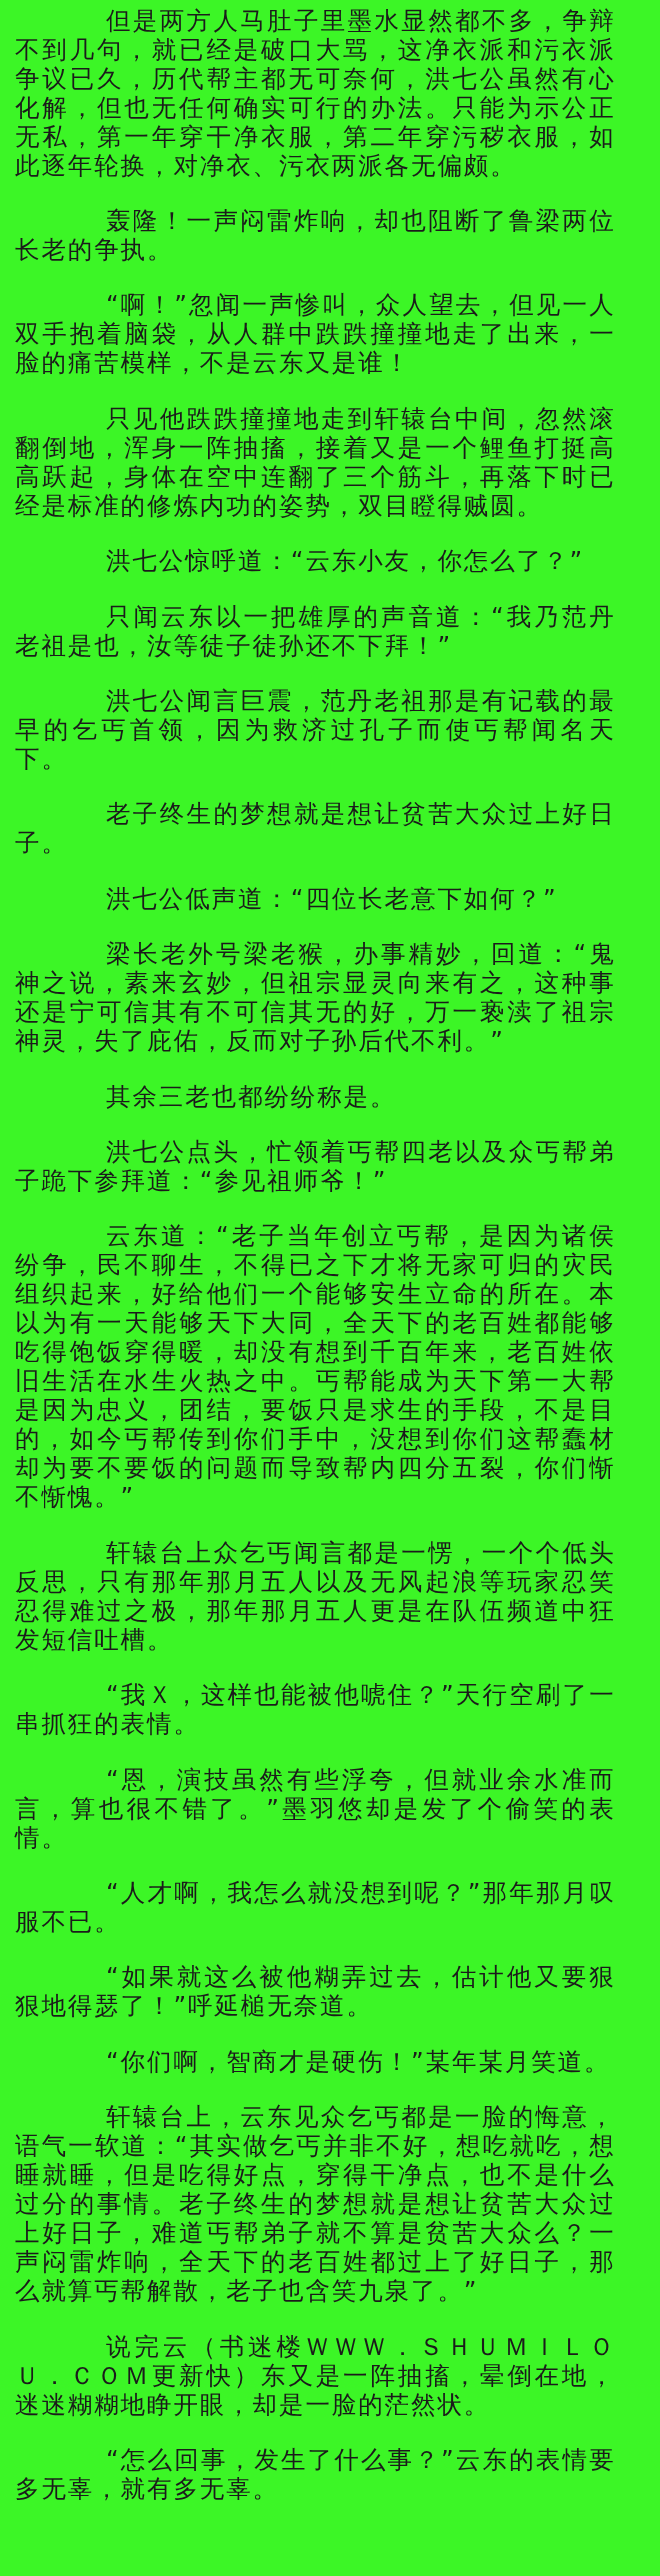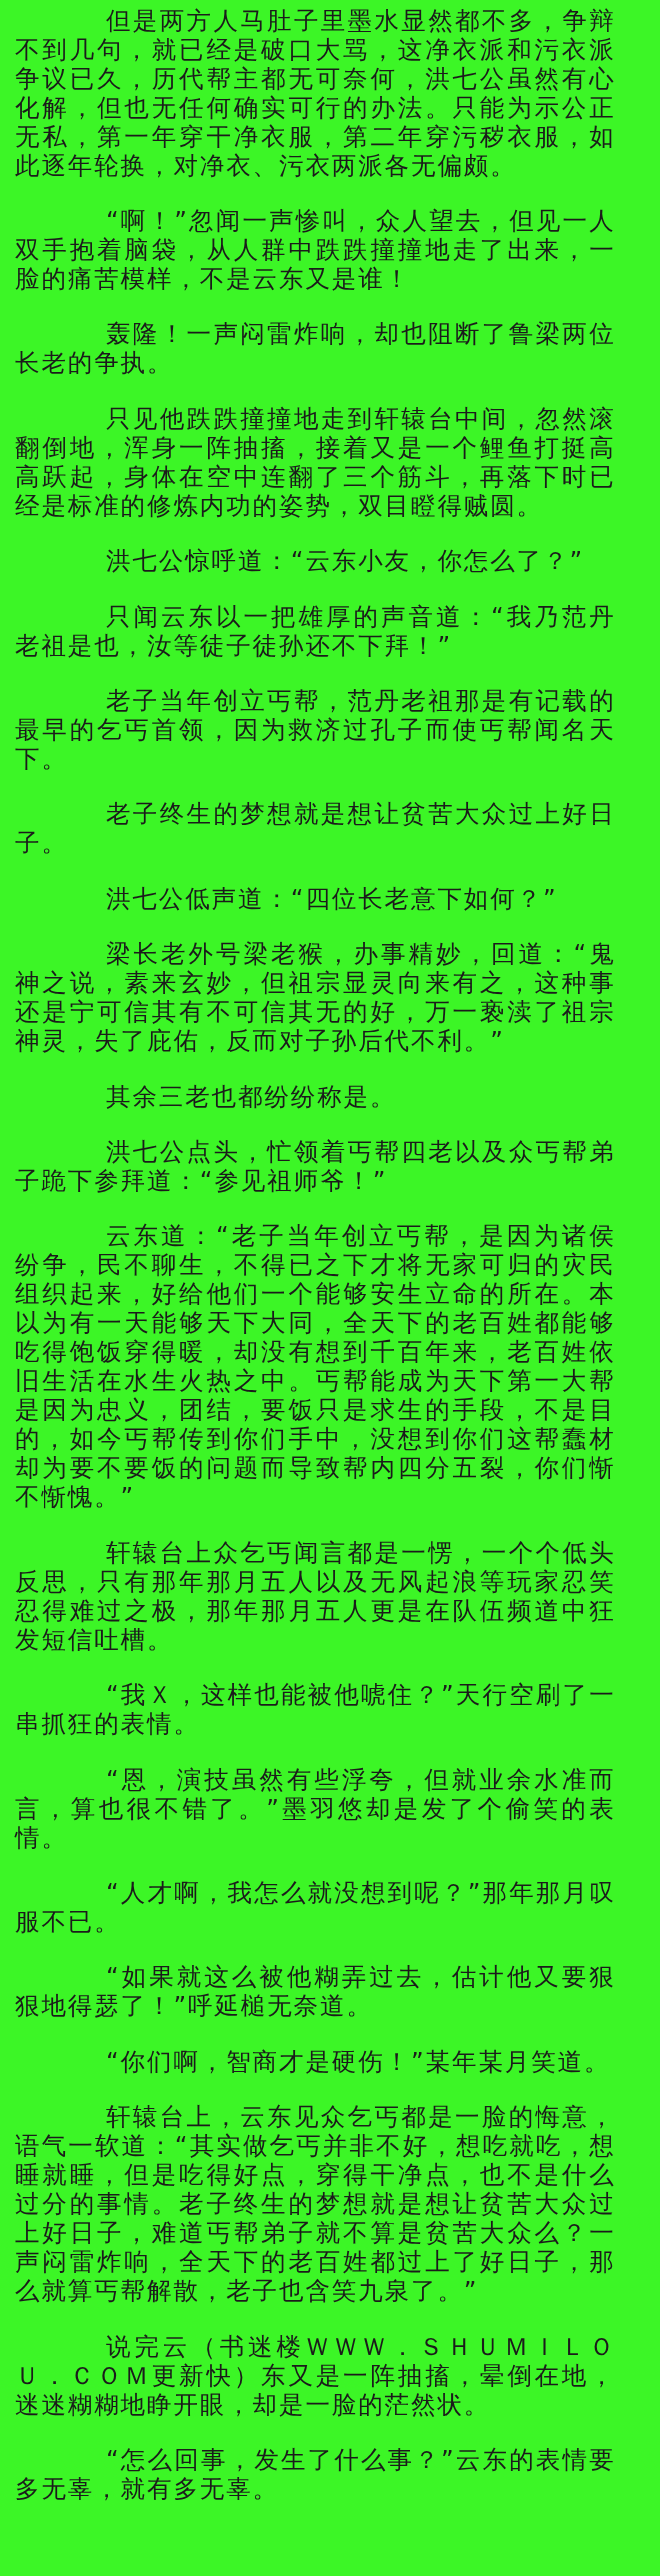--- a/index.html
+++ b/index.html
@@ -48,26 +48,26 @@
   .ad-banner .arrow {
     display: inline-block;
     margin: 0 5.7px 0 13.2px;
   }
 </style>
 </head>
 <body>
 
 <div class="page">
   <p class="para">但是两方人马肚子里墨水显然都不多，争辩不到几句，就已经是破口大骂，这净衣派和污衣派争议已久，历代帮主都无可奈何，洪七公虽然有心化解，但也无任何确实可行的办法。只能为示公正无私，第一年穿干净衣服，第二年穿污秽衣服，如此逐年轮换，对净衣、污衣两派各无偏颇。</p>
+  <p class="para">轰隆！一声闷雷炸响，却也阻断了鲁梁两位长老的争执。</p>
   <p class="para">“啊！”忽闻一声惨叫，众人望去，但见一人双手抱着脑袋，从人群中跌跌撞撞地走了出来，一脸的痛苦模样，不是云东又是谁！</p>
-  <p class="para">轰隆！一声闷雷炸响，却也阻断了鲁梁两位长老的争执。</p>
   <p class="para">只见他跌跌撞撞地走到轩辕台中间，忽然滚翻倒地，浑身一阵抽搐，接着又是一个鲤鱼打挺高高跃起，身体在空中连翻了三个筋斗，再落下时已经是标准的修炼内功的姿势，双目瞪得贼圆。</p>
   <p class="para">洪七公惊呼道：“云东小友，你怎么了？”</p>
   <p class="para">只闻云东以一把雄厚的声音道：“我乃范丹老祖是也，汝等徒子徒孙还不下拜！”</p>
-  <p class="para">老子当年创立丐帮，范丹老祖那是有记载的最早的乞丐首领，因为救济过孔子而使丐帮闻名天下。</p>
+  <p class="para">洪七公闻言巨震，范丹老祖那是有记载的最早的乞丐首领，因为救济过孔子而使丐帮闻名天下。</p>
   <p class="para">老子终生的梦想就是想让贫苦大众过上好日子。</p>
   <p class="para">洪七公低声道：“四位长老意下如何？”</p>
   <p class="para">梁长老外号梁老猴，办事精妙，回道：“鬼神之说，素来玄妙，但祖宗显灵向来有之，这种事还是宁可信其有不可信其无的好，万一亵渎了祖宗神灵，失了庇佑，反而对子孙后代不利。”</p>
   <p class="para">其余三老也都纷纷称是。</p>
   <p class="para">洪七公点头，忙领着丐帮四老以及众丐帮弟子跪下参拜道：“参见祖师爷！”</p>
   <p class="para">云东道：“老子当年创立丐帮，是因为诸侯纷争，民不聊生，不得已之下才将无家可归的灾民组织起来，好给他们一个能够安生立命的所在。本以为有一天能够天下大同，全天下的老百姓都能够吃得饱饭穿得暖，却没有想到千百年来，老百姓依旧生活在水生火热之中。丐帮能成为天下第一大帮是因为忠义，团结，要饭只是求生的手段，不是目的，如今丐帮传到你们手中，没想到你们这帮蠢材却为要不要饭的问题而导致帮内四分五裂，你们惭不惭愧。”</p>
   <p class="para">轩辕台上众乞丐闻言都是一愣，一个个低头反思，只有那年那月五人以及无风起浪等玩家忍笑忍得难过之极，那年那月五人更是在队伍频道中狂发短信吐槽。</p>
 
 
   <p class="para">“我Ｘ，这样也能被他唬住？”天行空刷了一串抓狂的表情。</p>

